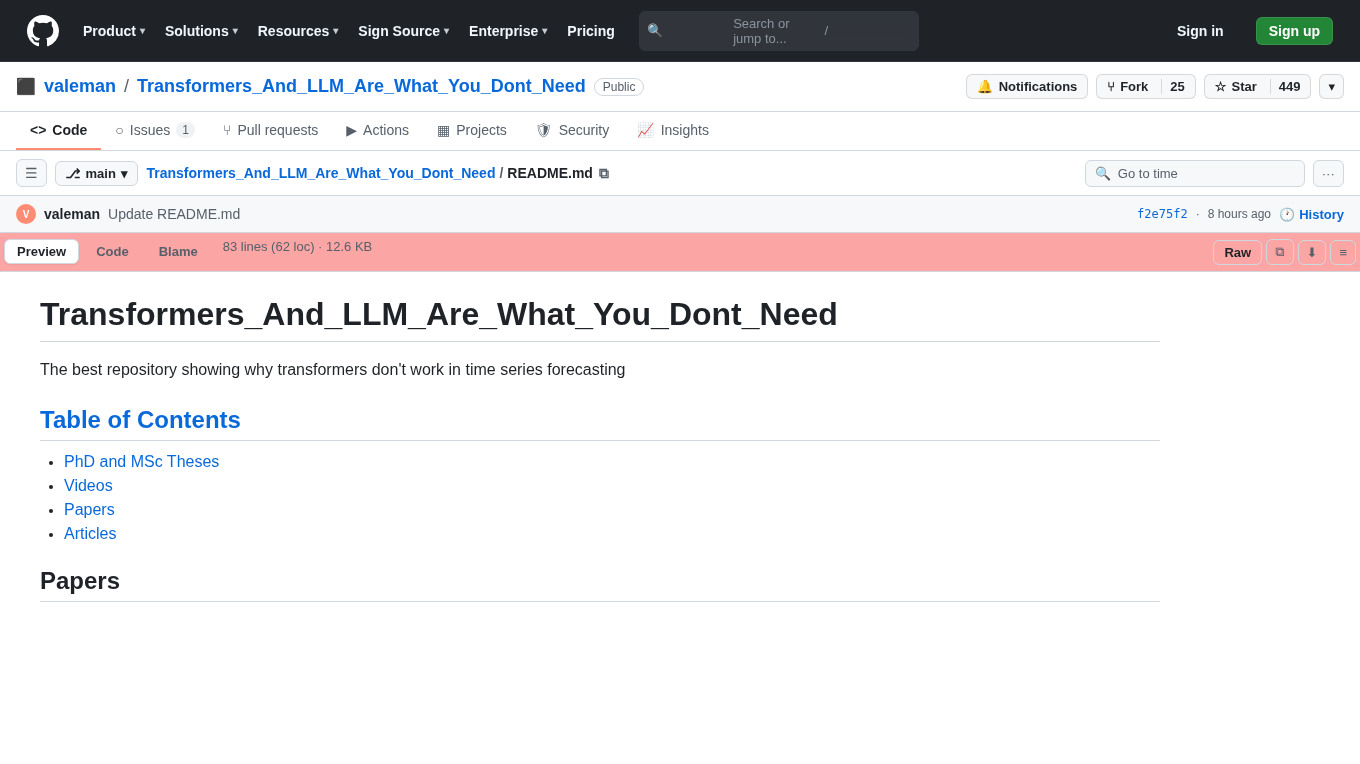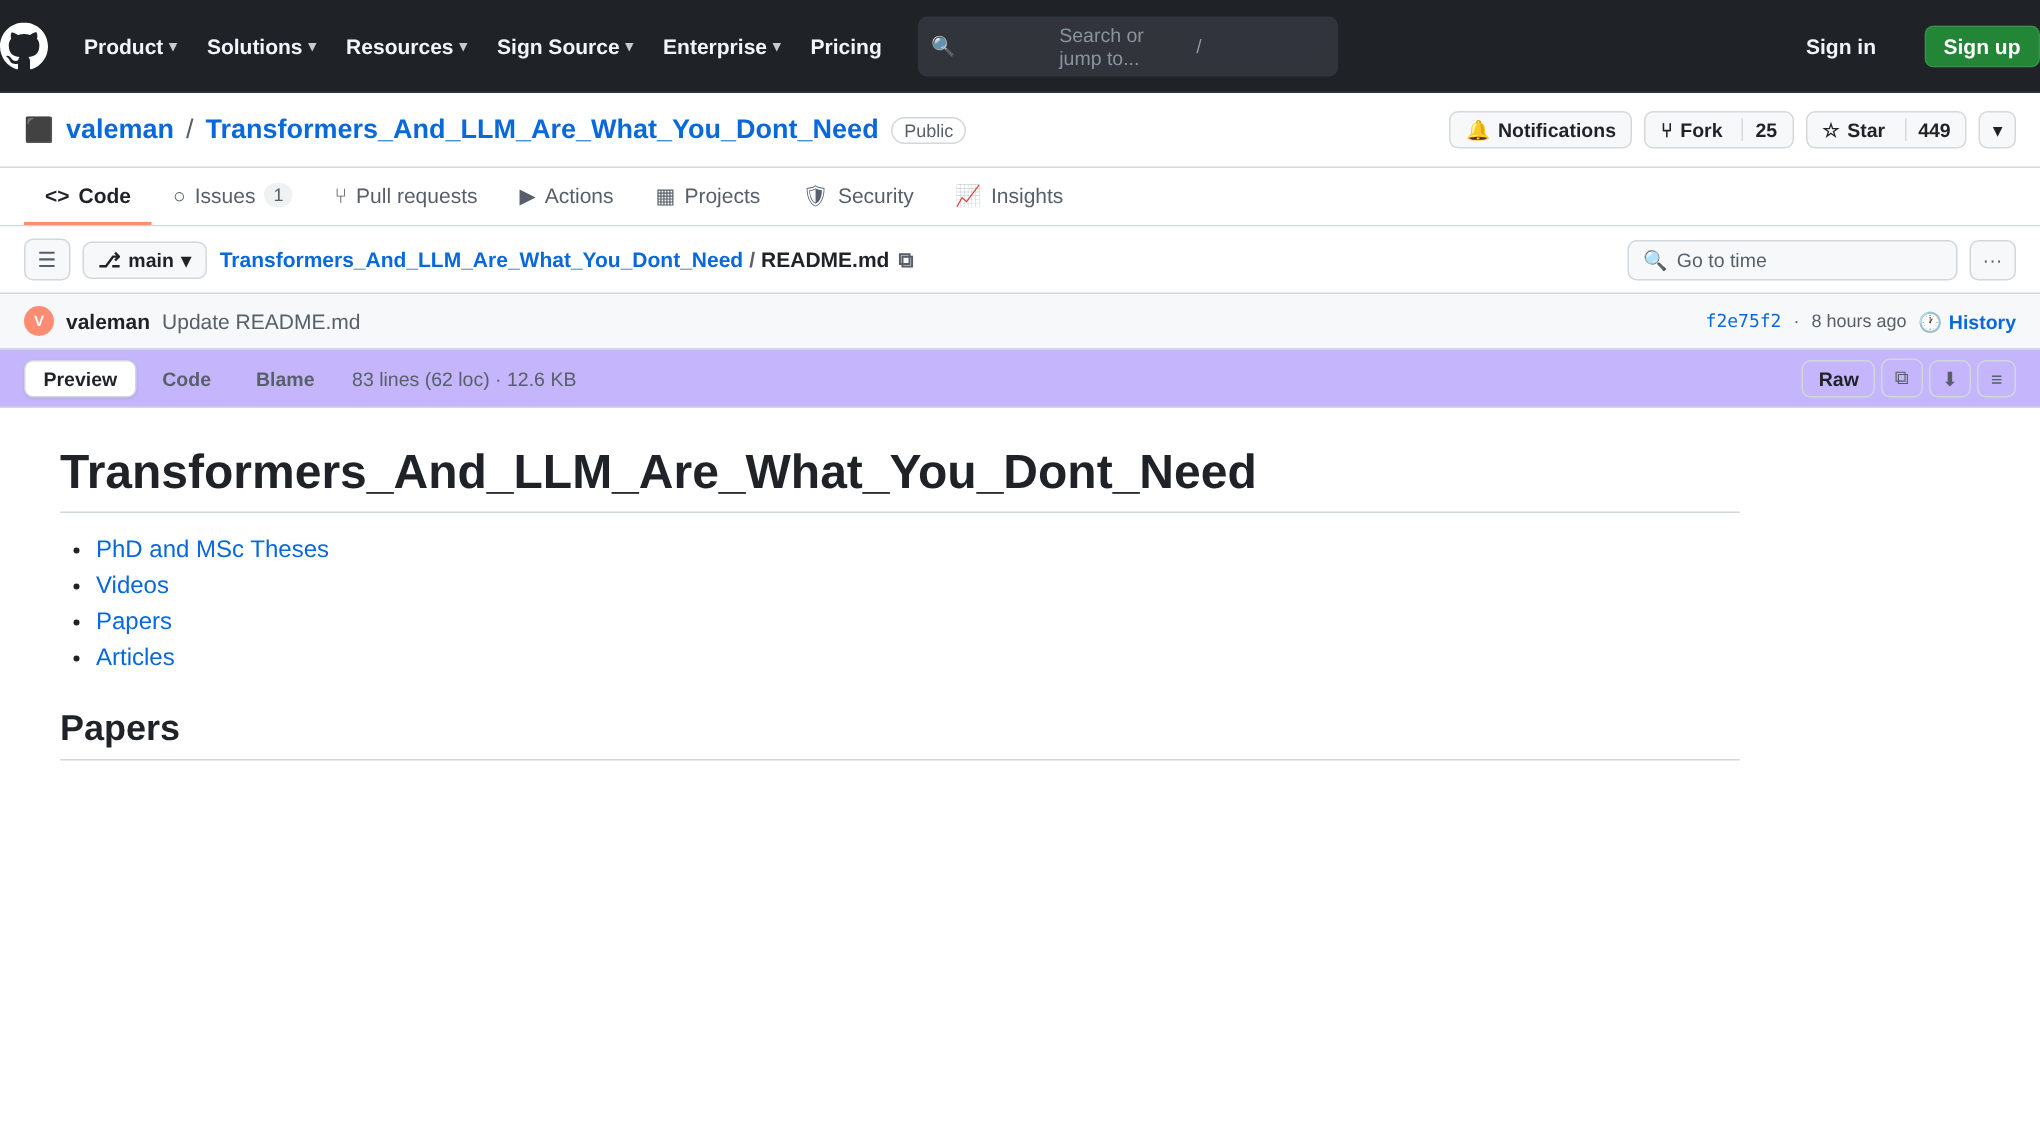--- a/index.html
+++ b/index.html
@@ -1,20 +1,20 @@
 <!DOCTYPE html>
 <html><head>
   <meta charset="utf-8">
   <style>
     * { box-sizing: border-box; margin: 0; padding: 0; }
     body { font-family: -apple-system, BlinkMacSystemFont, "Segoe UI", Helvetica, Arial, sans-serif; font-size: 14px; color: #1f2328; background: #fff; }
 
     
     .top-nav {
-      display: flex; align-items: center; padding: 0 0; height: 62px;
+      display: flex; align-items: center; padding: 0 27px; height: 62px;
       background: #1f2328; color: #fff; gap: 16px; border-bottom: 1px solid #30363d;
     }
     .top-nav-logo { color: #fff; flex-shrink: 0; }
     .top-nav-logo svg { display: block; }
     .top-nav-links { display: flex; gap: 4px; align-items: center; }
     .top-nav-link {
       color: #f0f6fc; font-size: 14px; font-weight: 600; padding: 6px 8px;
       border-radius: 6px; cursor: pointer; display: flex; align-items: center; gap: 4px;
       background: none; border: none; text-decoration: none;
     }
@@ -128,22 +128,22 @@
     .commit-message { color: #57606a; font-size: 14px; }
     .commit-meta { margin-left: auto; display: flex; align-items: center; gap: 8px; color: #57606a; font-size: 12px; }
     .commit-hash { color: #0969da; font-family: monospace; font-size: 12px; cursor: pointer; }
     .commit-history-btn {
       display: flex; align-items: center; gap: 4px; color: #0969da;
       cursor: pointer; font-size: 13px; font-weight: 600; background: none; border: none;
     }
 
     
     .content-toolbar {
-      display: flex; align-items: center; padding: 6px 16px;
-      border-bottom: 1px solid #d0d7de; background: #c4b5fd; gap: 4px;
+      display: flex; align-items: flex-start; padding: 6px 4px;
+      border-bottom: 1px solid #d0d7de; background: #fca5a5; gap: 4px;
     }
     .view-btn {
       padding: 4px 12px; border-radius: 6px; font-size: 13px; font-weight: 600;
       cursor: pointer; background: none; border: 1px solid transparent; color: #57606a;
     }
     .view-btn.active { background: #fff; border-color: #d0d7de; color: #1f2328; box-shadow: 0 1px 2px rgba(0,0,0,0.08); }
     .file-meta { color: #57606a; font-size: 13px; margin-left: 8px; }
     .toolbar-actions { margin-left: auto; display: flex; gap: 4px; align-items: center; }
     .toolbar-icon-btn {
       background: none; border: 1px solid #d0d7de; border-radius: 6px;
@@ -338,21 +338,23 @@
       <span>⬇</span>
     </button>
     <button class="toolbar-icon-btn">
       <span>≡</span>
     </button>
   </div>
 </div>
 
 <div class="main-content">
   <h1 class="readme-title">Transformers_And_LLM_Are_What_You_Dont_Need</h1>
-
+  <p class="readme-intro">The best repository showing why transformers don't work in time series forecasting</p>
+
+  <h2 class="readme-toc-title">Table of Contents</h2>
   <ul class="readme-toc-list">
     <li>
       <a>PhD and MSc Theses</a>
     </li>
     <li>
       <a>Videos</a>
     </li>
     <li>
       <a>Papers</a>
     </li>

